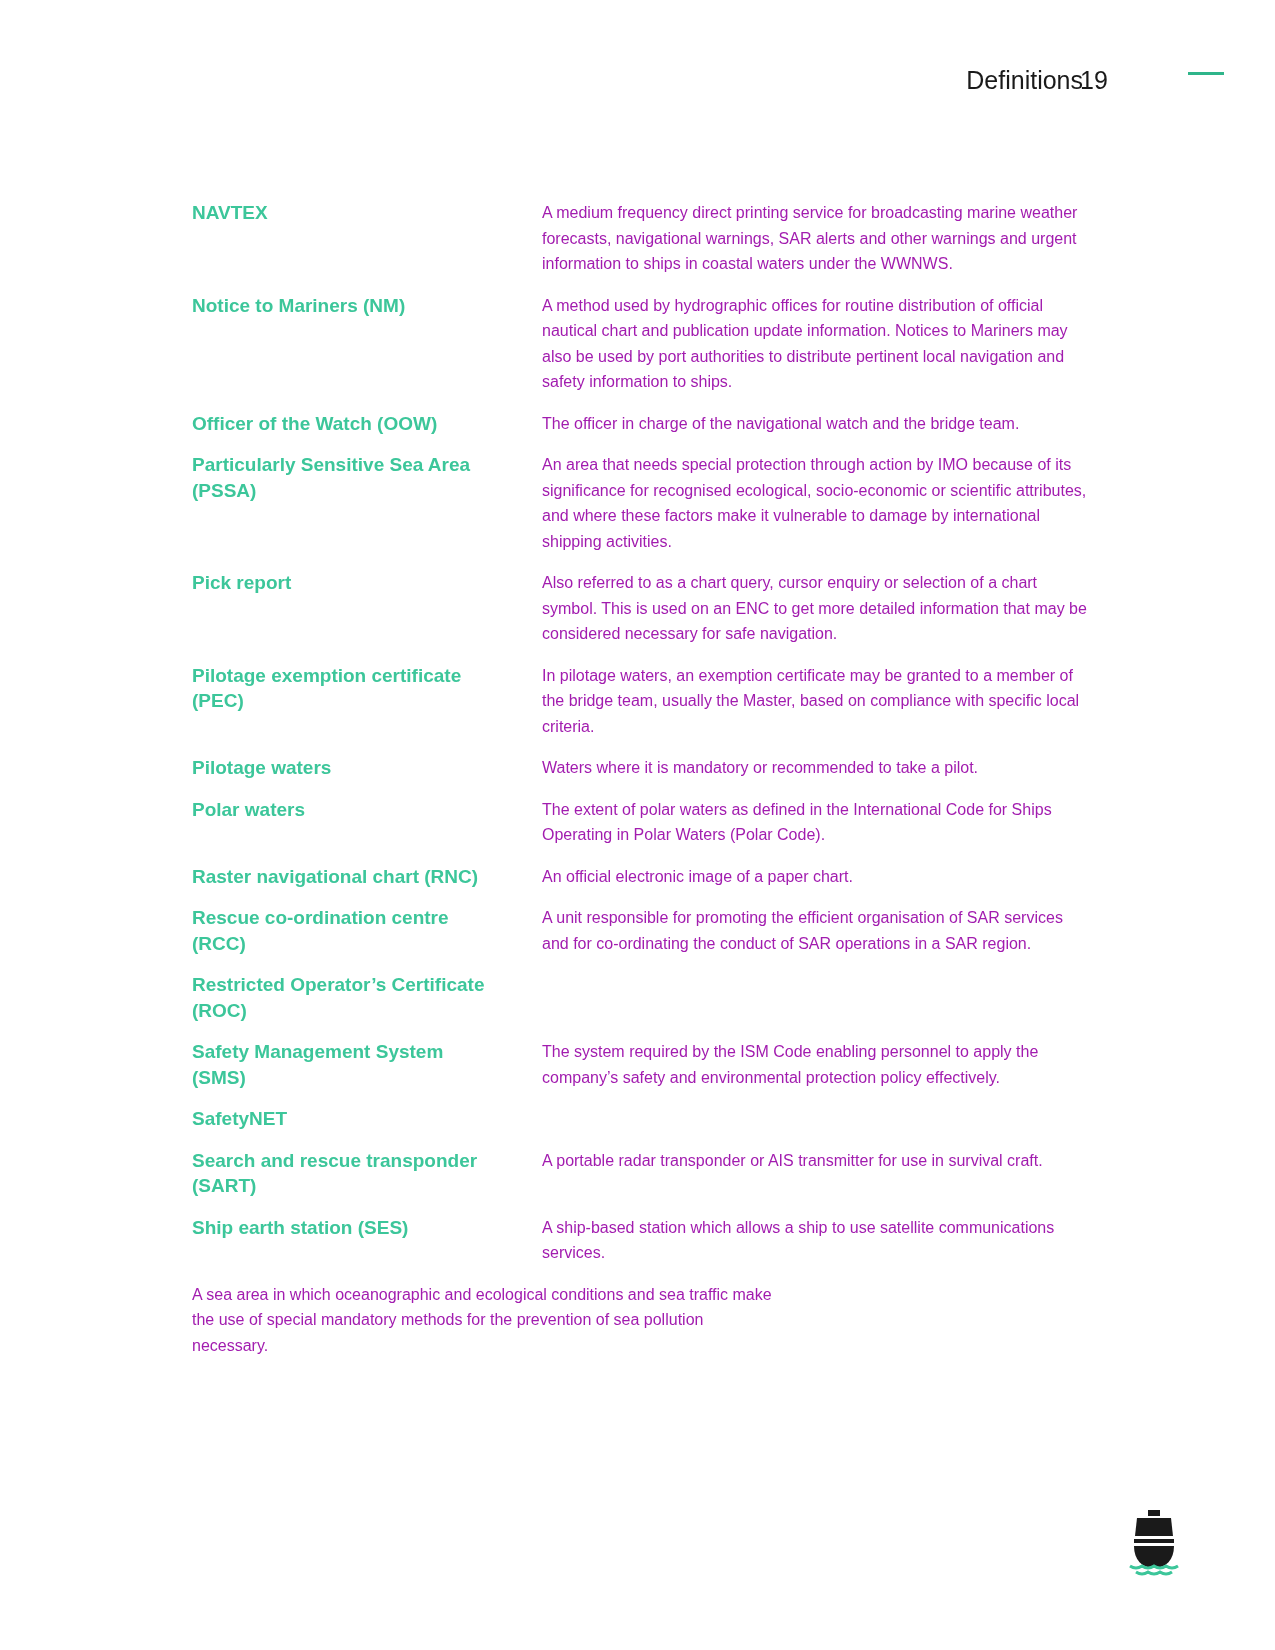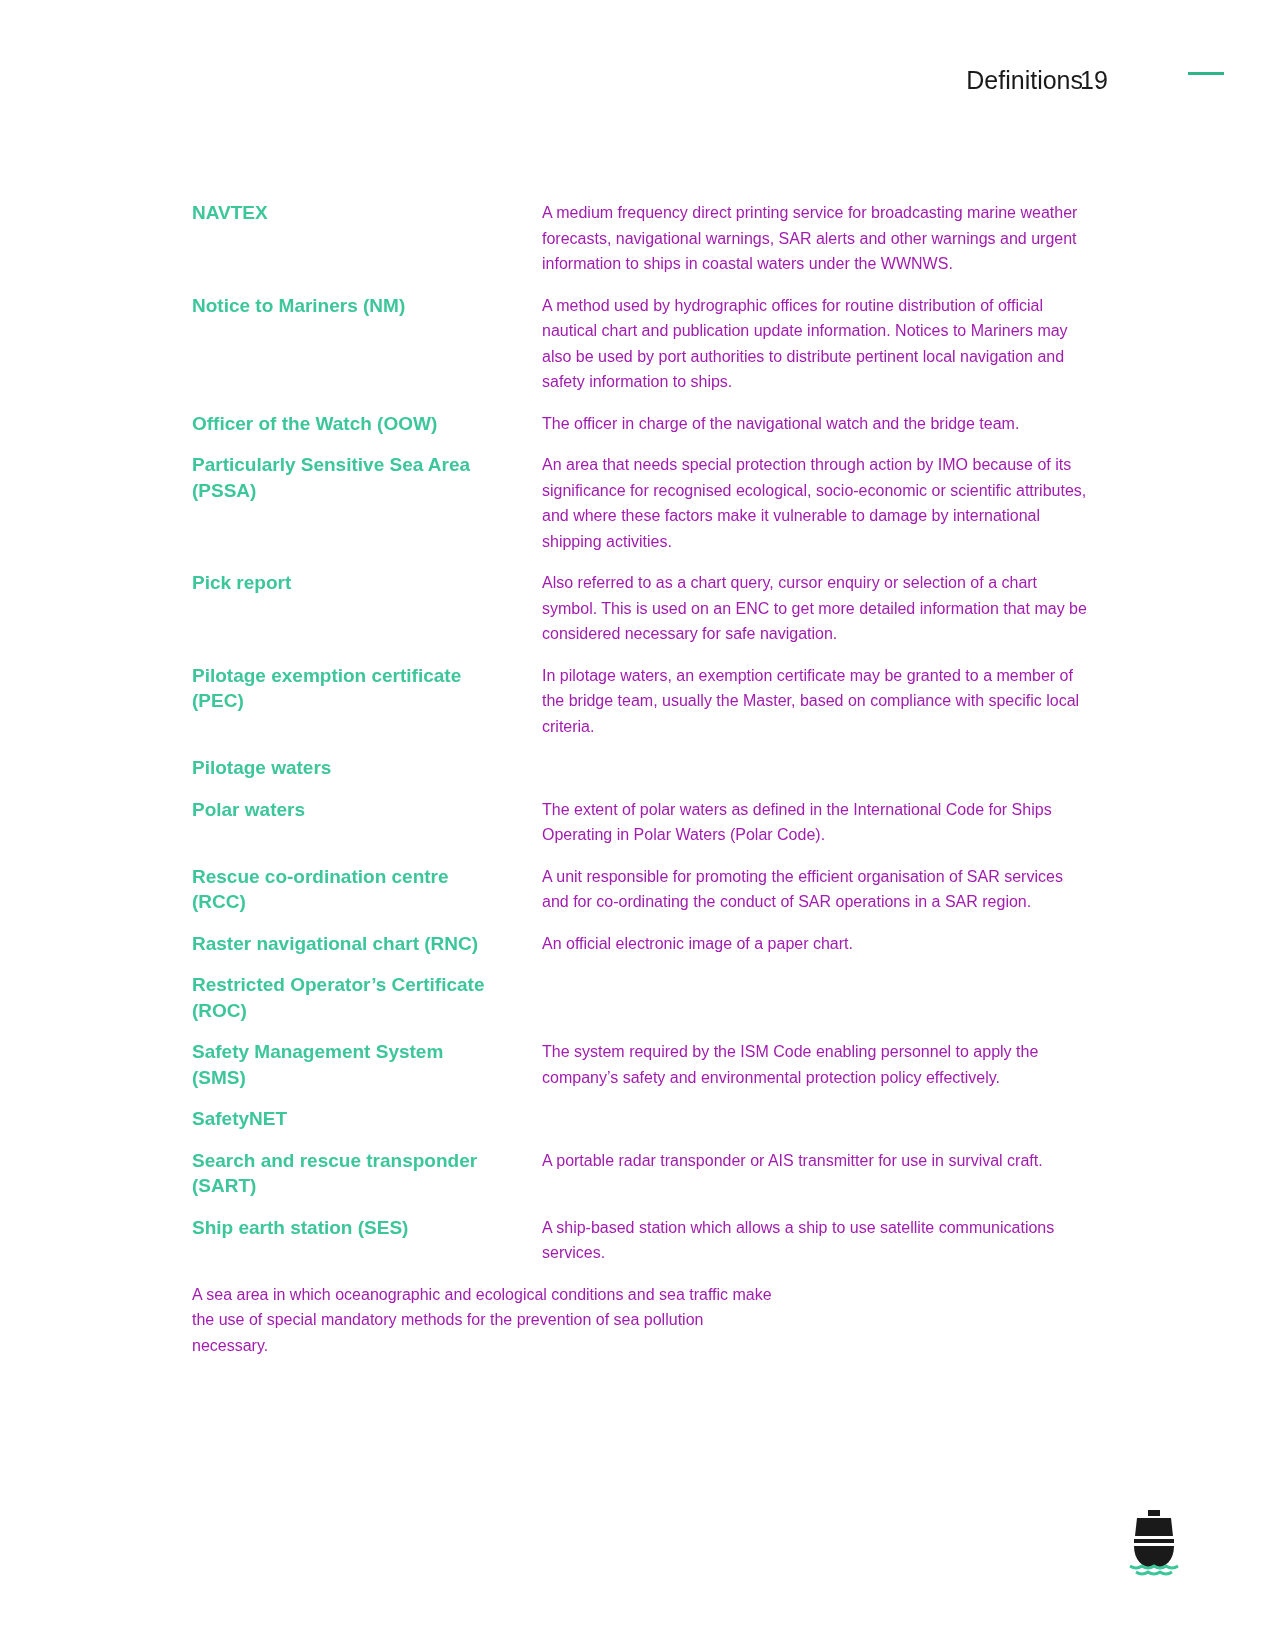--- a/index.html
+++ b/index.html
@@ -44,32 +44,33 @@
   <div class="entry">
       <div class="term">Pick report</div>
       <div class="def">Also referred to as a chart query, cursor enquiry or selection of a chart symbol. This is used on an ENC to get more detailed information that may be considered necessary for safe navigation.</div>
     </div>
   <div class="entry">
       <div class="term">Pilotage exemption certificate (PEC)</div>
       <div class="def">In pilotage waters, an exemption certificate may be granted to a member of the bridge team, usually the Master, based on compliance with specific local criteria.</div>
     </div>
   <div class="entry">
       <div class="term">Pilotage waters</div>
+      <div class="def">Waters where it is mandatory or recommended to take a pilot.</div>
     </div>
   <div class="entry">
       <div class="term">Polar waters</div>
       <div class="def">The extent of polar waters as defined in the International Code for Ships Operating in Polar Waters (Polar Code).</div>
     </div>
   <div class="entry">
+      <div class="term">Raster navigational chart (RNC)</div>
+      <div class="def">An official electronic image of a paper chart.</div>
+    </div>
+  <div class="entry">
       <div class="term">Rescue co-ordination centre (RCC)</div>
       <div class="def">A unit responsible for promoting the efficient organisation of SAR services and for co-ordinating the conduct of SAR operations in a SAR region.</div>
-    </div>
-  <div class="entry">
-      <div class="term">Raster navigational chart (RNC)</div>
-      <div class="def">An official electronic image of a paper chart.</div>
     </div>
   <div class="entry">
       <div class="term">Restricted Operator’s Certificate (ROC)</div>
     </div>
   <div class="entry">
       <div class="term">Safety Management System (SMS)</div>
       <div class="def">The system required by the ISM Code enabling personnel to apply the company’s safety and environmental protection policy effectively.</div>
     </div>
   <div class="entry">
       <div class="term">SafetyNET</div>

